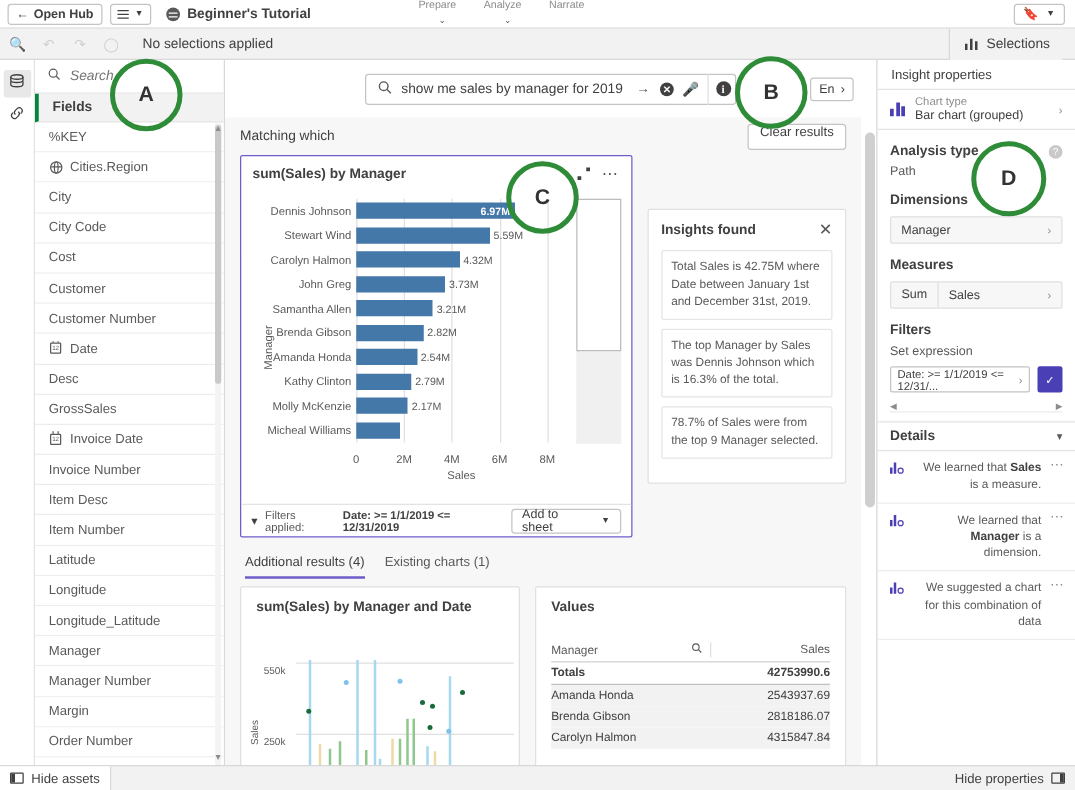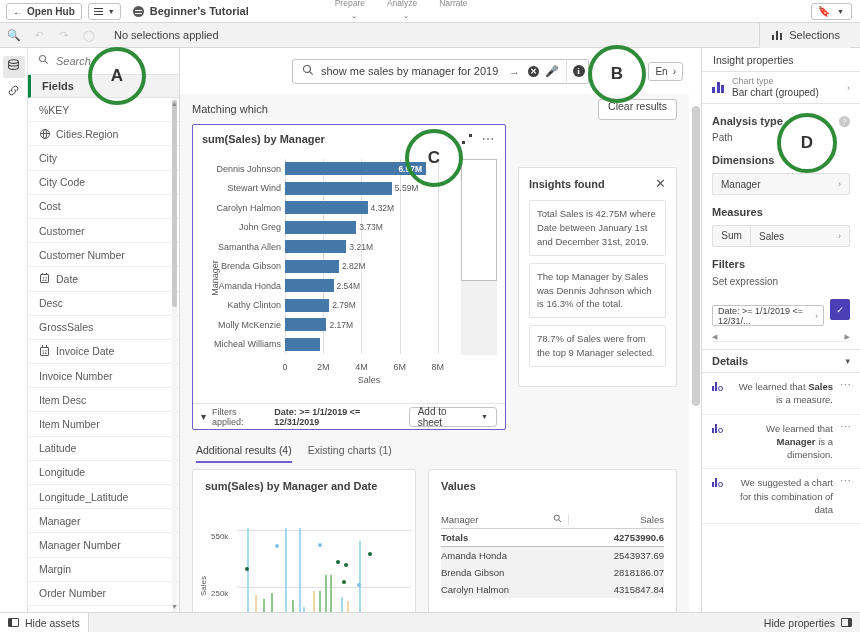--- a/index.html
+++ b/index.html
@@ -367,21 +367,21 @@
   .pitem .chev { margin-left: auto; color: #8c8c8c; font-size: 9px; }
   .pitem.split { padding: 0; }
   .pitem.split .agg {
     width: 38px; text-align: center; border-right: 1px solid #e0e0e0; line-height: 20px;
   }
   .pitem.split .nm { padding-left: 8px; }
   .setexp { font-size: 10px; color: #595959; margin-top: 6px; }
   .exprow { display: flex; gap: 6px; margin-top: 6px; align-items: center; }
   .exprow .fld {
     flex: 1; height: 21px; border: 1px solid #c4c4c4; border-radius: 2px; background: #fff;
-    font-size: 9px; color: #404040; display: flex; align-items: center; padding: 0 5px; margin-top: 12px;
+    font-size: 9px; color: #404040; display: flex; align-items: center; padding: 0 5px;
   }
   .exprow .fld .chev { margin-left: auto; color: #8c8c8c; }
   .ok-btn {
     width: 20px; height: 21px; background: #4b3fb5; border-radius: 2px; color: #fff;
     font-size: 9px; display: flex; align-items: center; justify-content: center; cursor: pointer;
   }
   .hscroll {
     margin: 7px 10px 0; height: 9px; position: relative; border-bottom: 1px solid #ebebeb;
   }
   .hscroll span { position: absolute; font-size: 7px; color: #8c8c8c; top: 0; }
@@ -657,21 +657,21 @@
           <div class="plot">
             <div class="ylab">Manager</div>
             <div class="bars-area" id="bars-area">
                 <div class="gridline" style="left: 0px;"></div>
                 <div class="gridline" style="left: 38.2222px;"></div>
                 <div class="gridline" style="left: 76.4444px;"></div>
                 <div class="gridline" style="left: 114.667px;"></div>
                 <div class="gridline" style="left: 152.889px;"></div>
                 <div class="bar-row">
                   <span class="bar-name">Dennis Johnson</span>
-                  <span class="bar" style="width:141px;background:#4478a8">
+                  <span class="bar" style="width:127px;background:#4478a8">
                     <span class="bar-val inside">6.97M</span>
                   </span>
                 </div>
                 <div class="bar-row">
                   <span class="bar-name">Stewart Wind</span>
                   <span class="bar" style="width:106.8311111111111px;background:#4478a8">
                     <span class="bar-val">5.59M</span>
                   </span>
                 </div>
                 <div class="bar-row">

